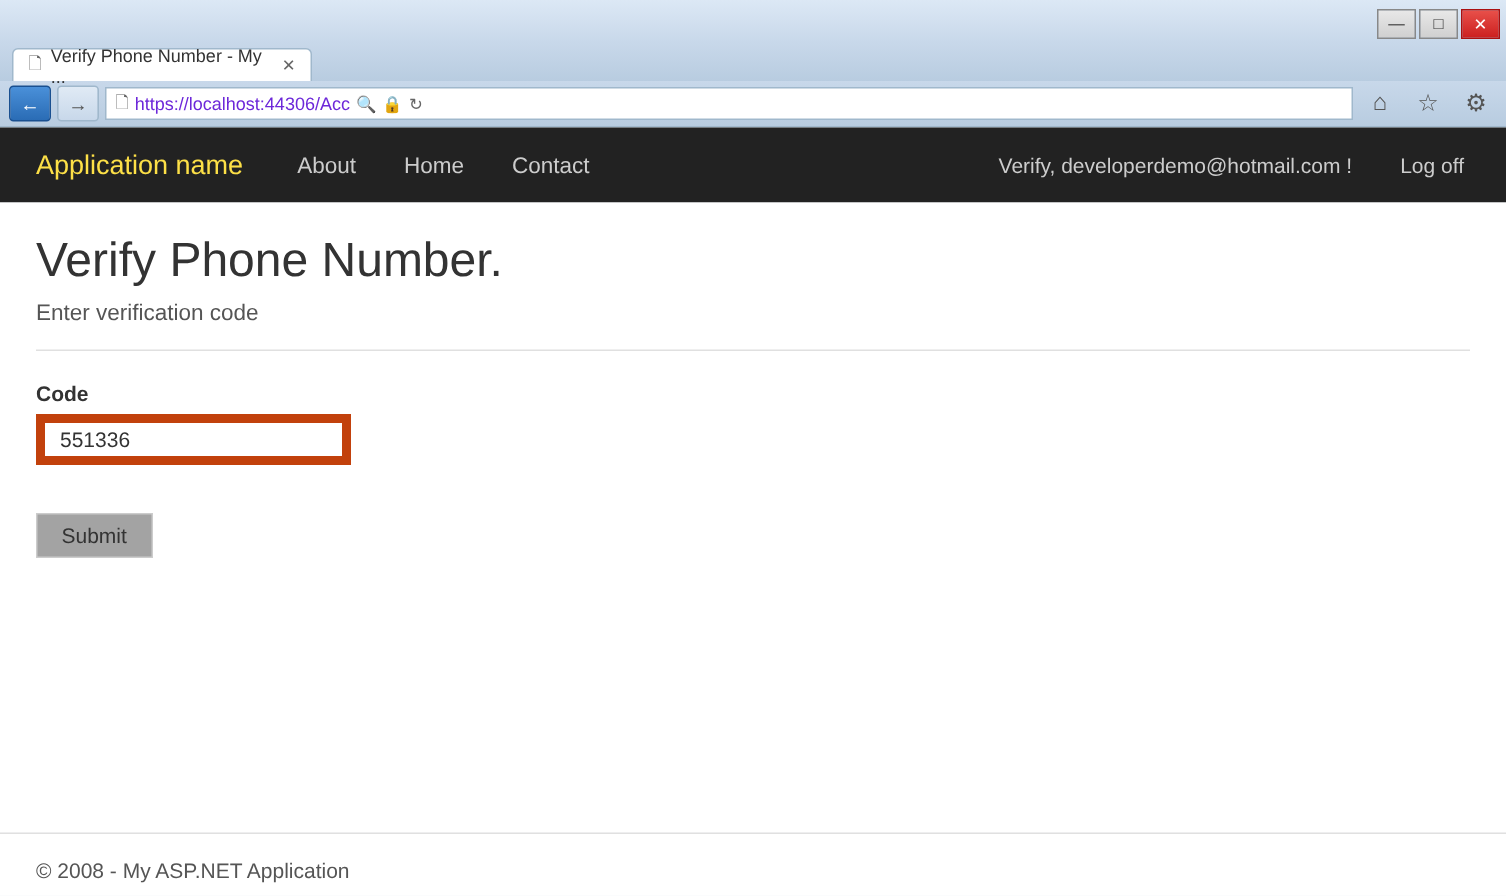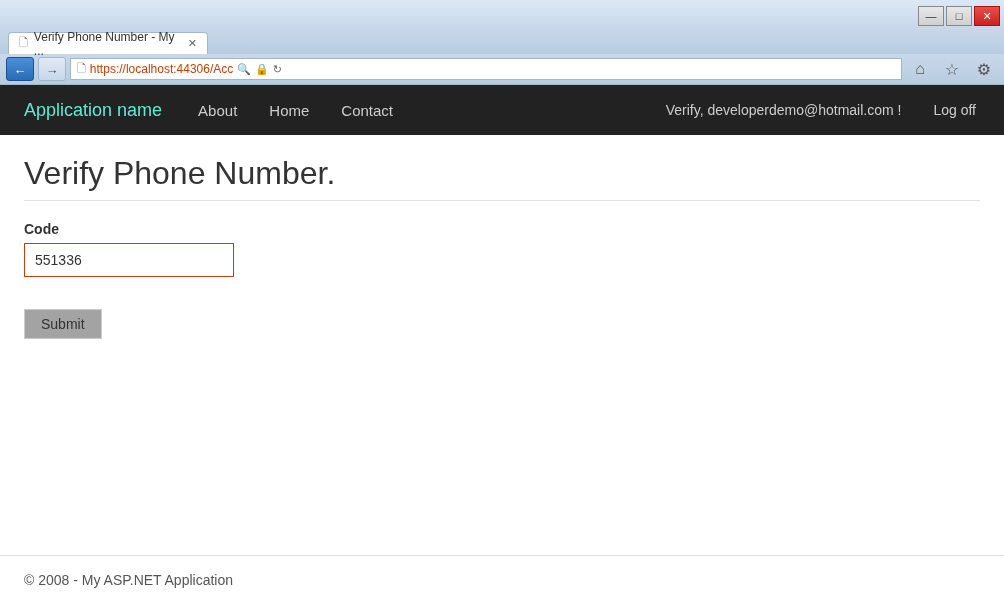--- a/index.html
+++ b/index.html
@@ -114,21 +114,21 @@
       display: flex;
       align-items: center;
     }
     .address-icon {
       font-size: 11px;
       color: #666;
       margin-right: 4px;
     }
     .address-text {
       font-size: 12px;
-      color: #c2410c;
+      color: #6d28d9;
     }
     .toolbar-icons {
       display: flex;
       gap: 4px;
     }
     .toolbar-icon {
       width: 28px;
       height: 24px;
       display: flex;
       align-items: center;
@@ -141,21 +141,21 @@
     
     .app-navbar {
       background: #222;
       display: flex;
       align-items: center;
       padding: 0 16px;
       height: 50px;
       gap: 8px;
     }
     .app-brand {
-      color: #5eead4;
+      color: #fde047;
       font-size: 18px;
       font-weight: 300;
       padding: 0 8px;
       margin-right: 8px;
     }
     .nav-link {
       color: #ccc;
       text-decoration: none;
       padding: 0 12px;
       font-size: 15px;
@@ -206,21 +206,21 @@
     .form-label {
       display: block;
       font-size: 14px;
       font-weight: bold;
       color: #333;
       margin-bottom: 6px;
     }
     .form-input {
       width: 210px;
       height: 34px;
-      border: 1px solid #c2410c;
+      border: 6px solid #c2410c;
       padding: 0 10px;
       font-size: 14px;
       color: #333;
       background: white;
     }
     .submit-btn {
       display: inline-block;
       padding: 6px 16px;
       background: #a3a3a3;
       border: 1px solid #ccc;
@@ -282,20 +282,21 @@
   <a class="nav-link">About</a>
   <a class="nav-link">Home</a>
   <a class="nav-link">Contact</a>
   <div class="nav-spacer"></div>
   <span class="nav-user">Verify, developerdemo@hotmail.com !</span>
   <a class="nav-logoff">Log off</a>
 </nav>
 
 <div class="page-content">
   <h1 class="page-title">Verify Phone Number.</h1>
+  <p class="page-subtitle">Enter verification code</p>
   <hr class="hr-line">
 
   <div class="form-group">
     <label class="form-label">Code</label>
     <input class="form-input" type="text" value="551336" style="">
   </div>
 
   <button class="submit-btn">Submit</button>
 </div>
 

